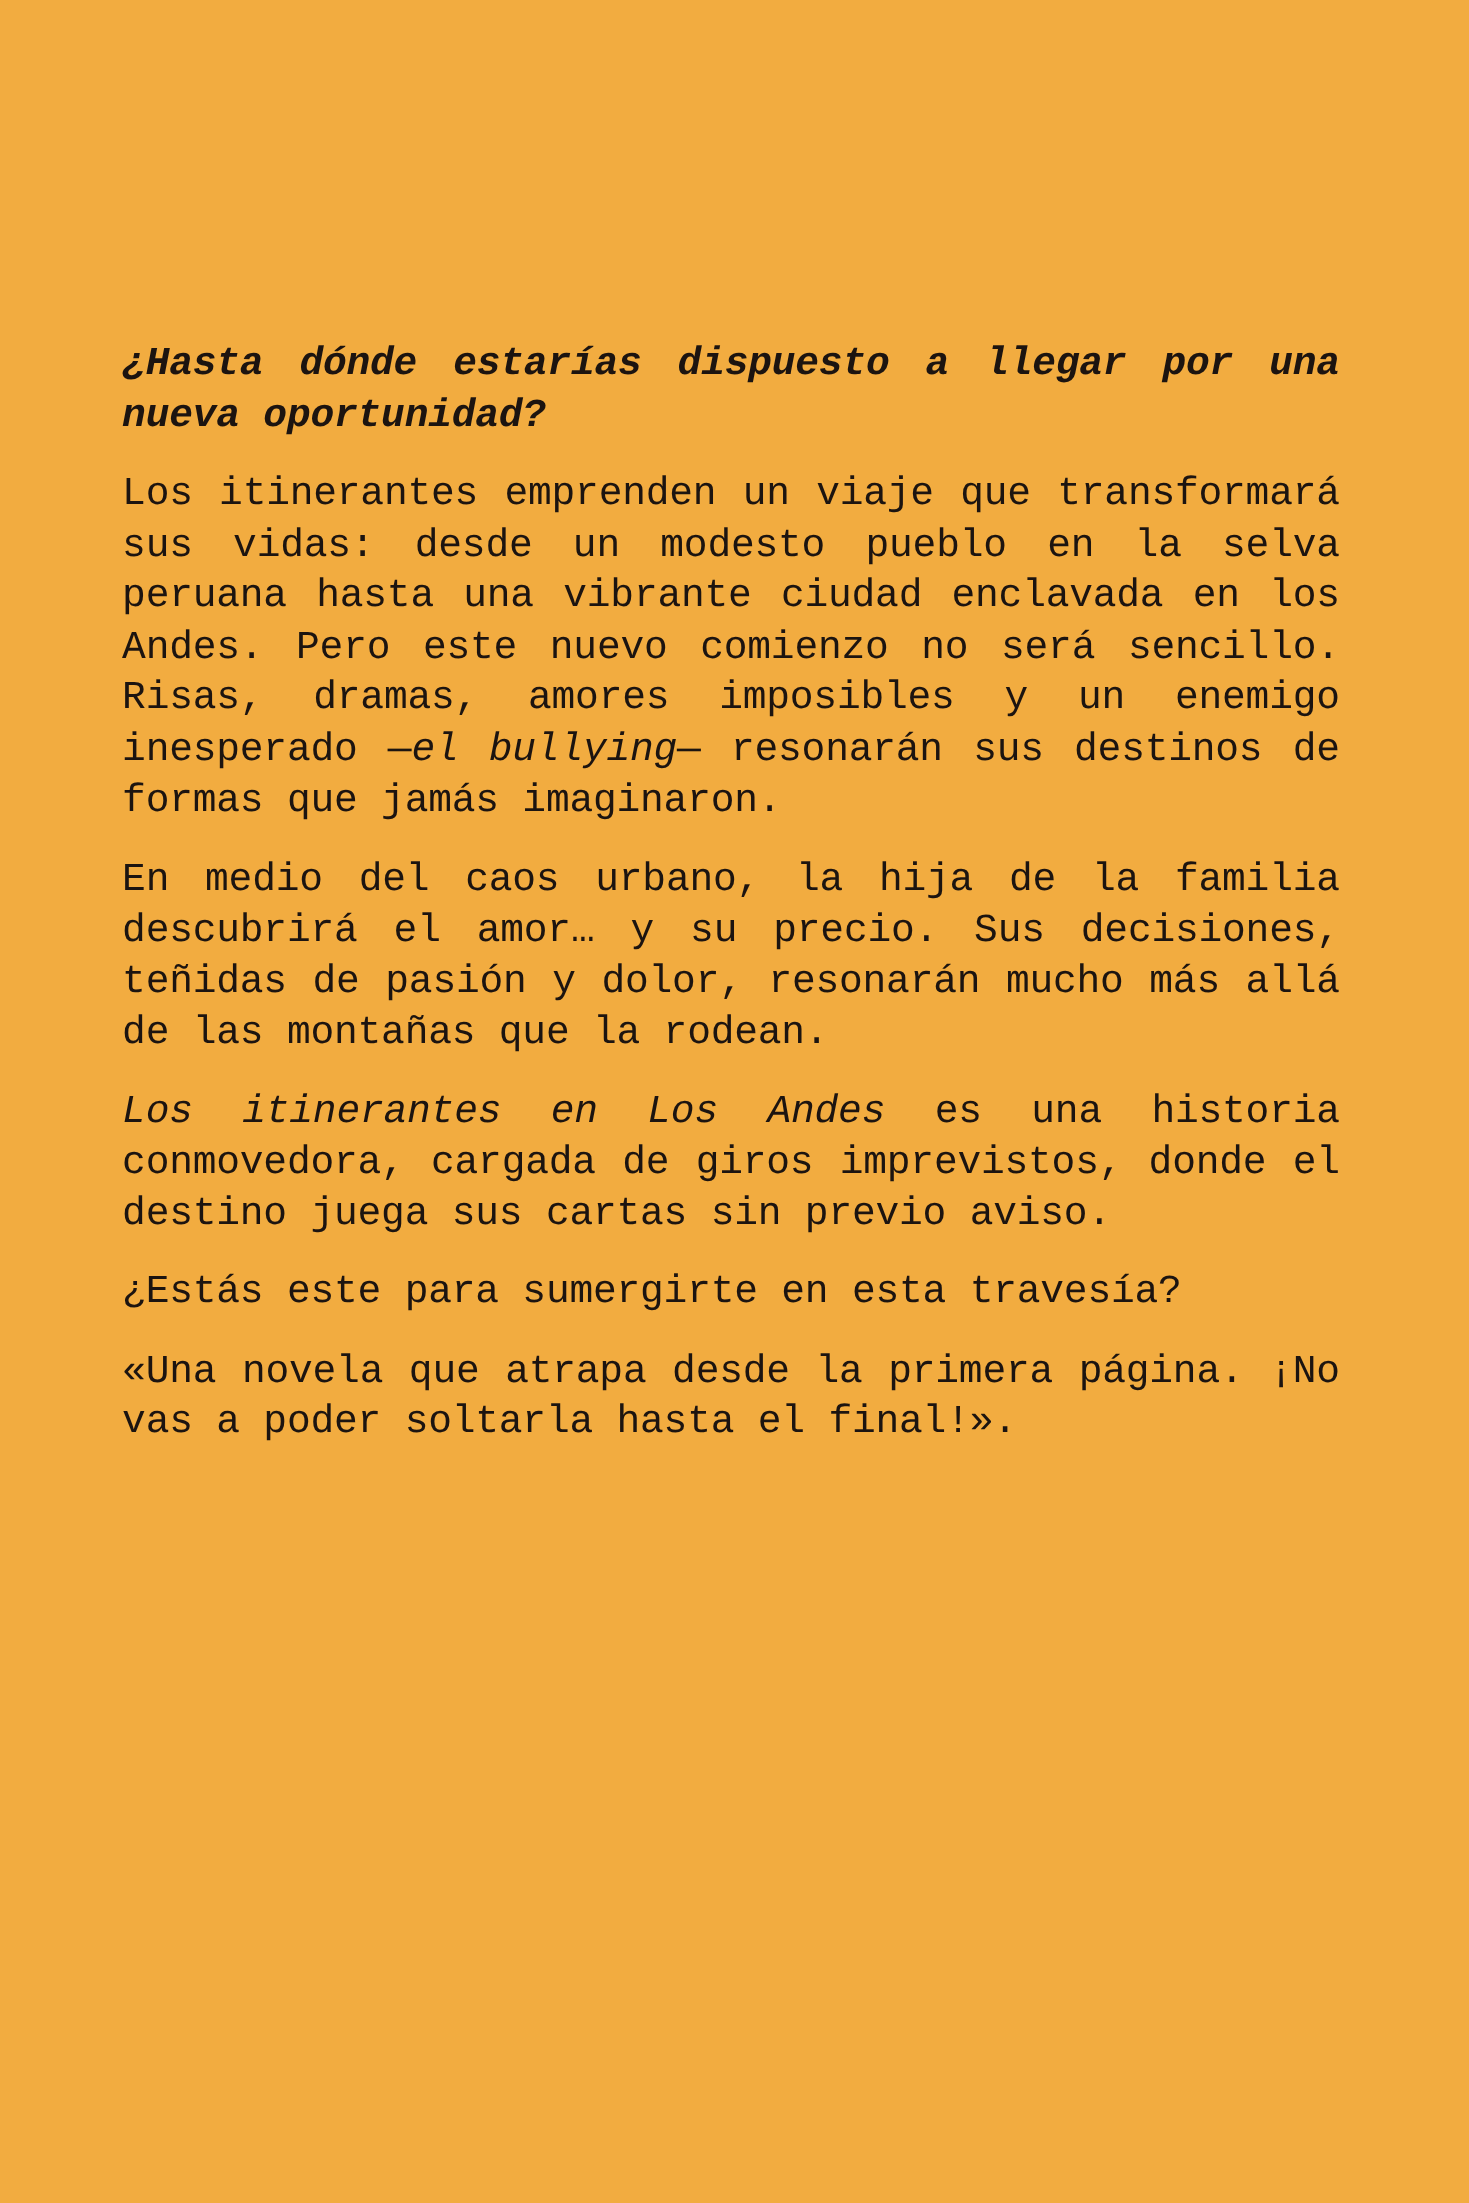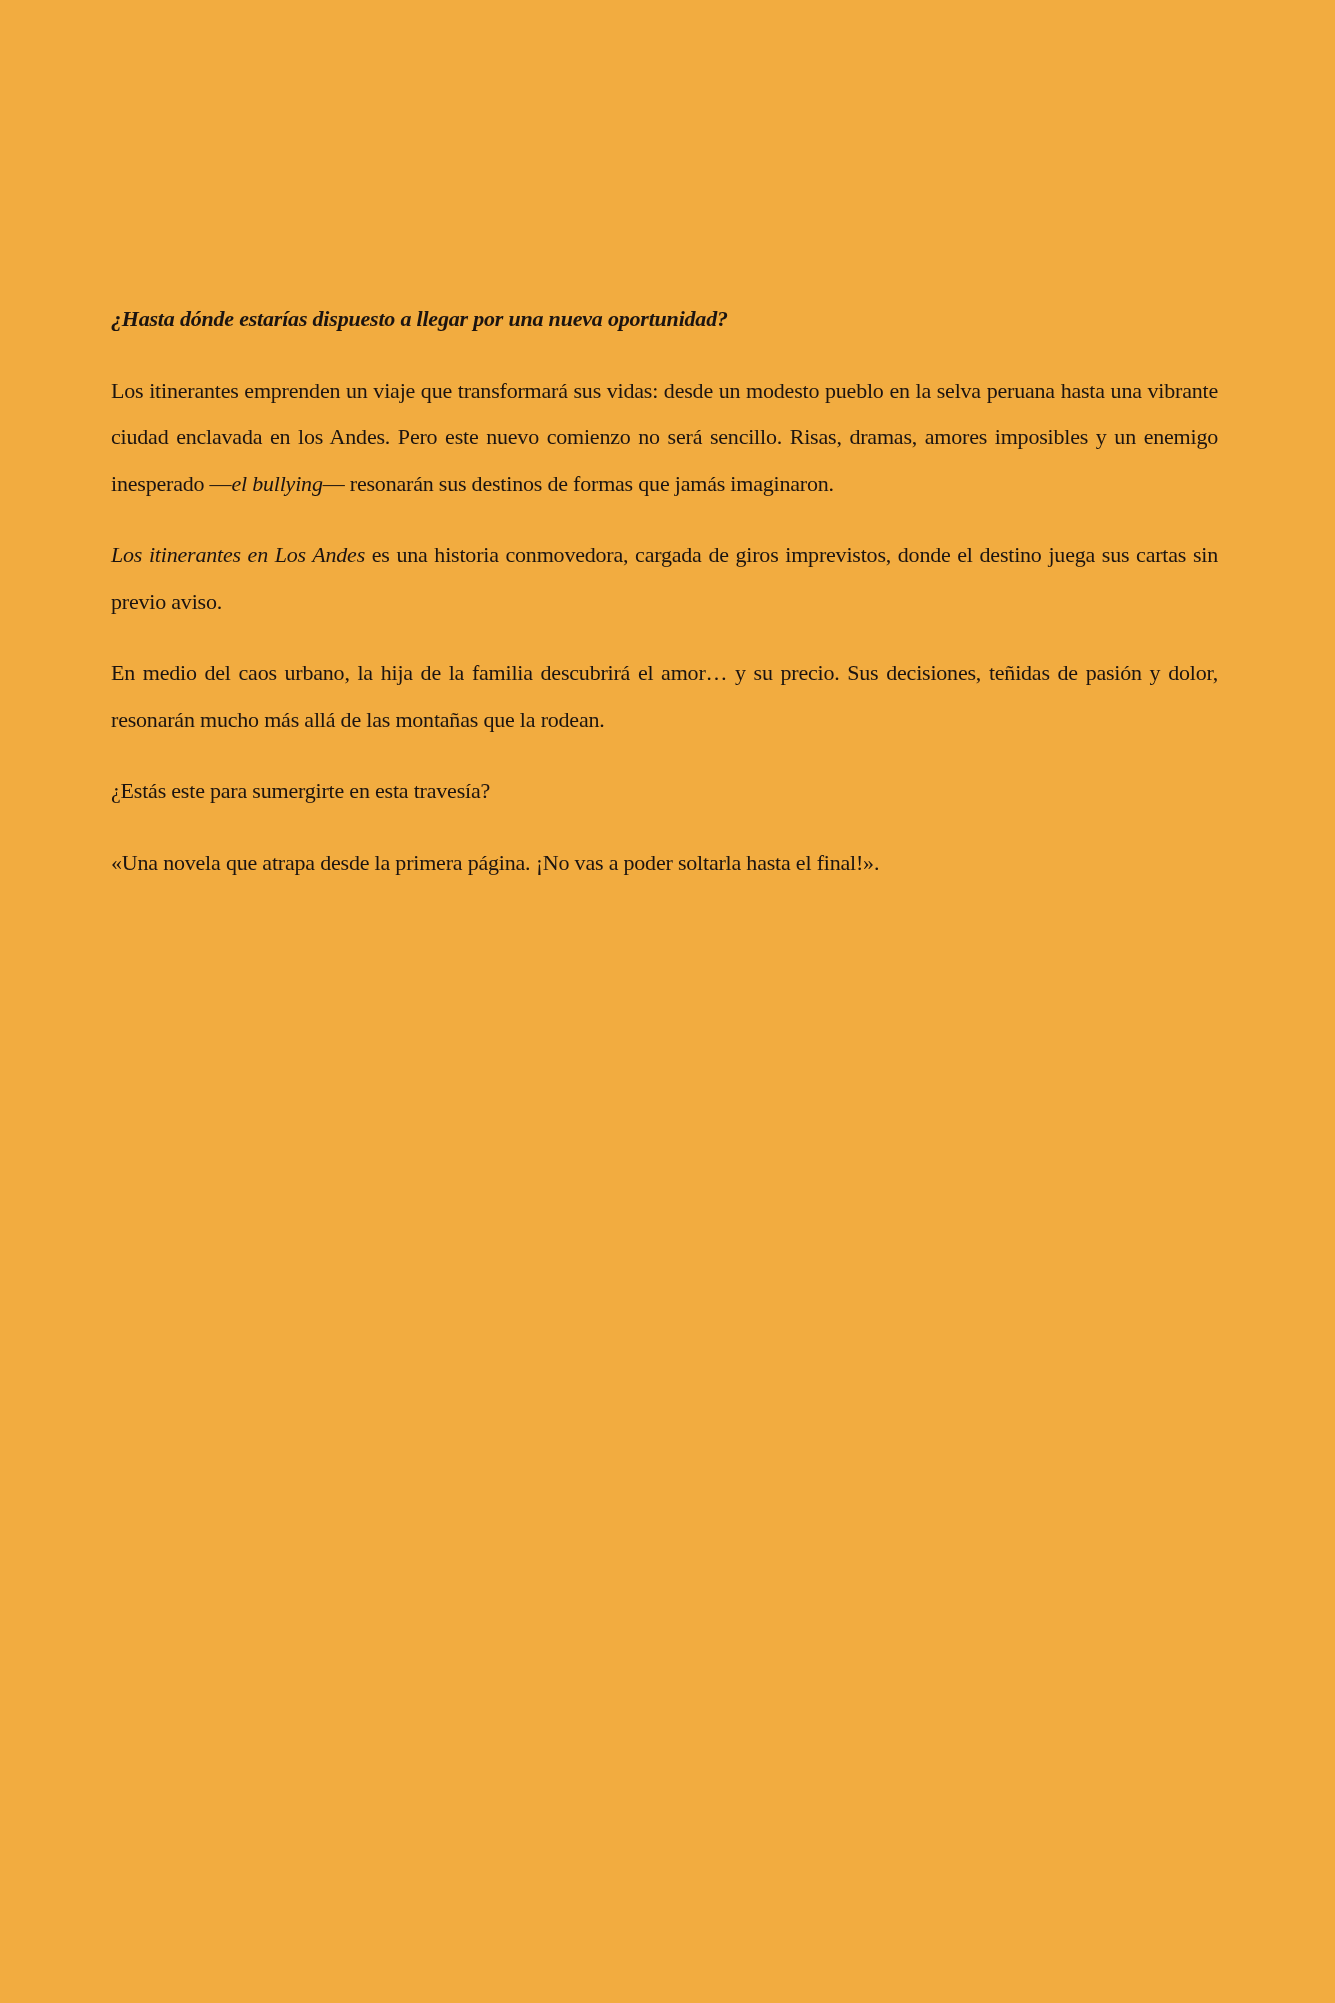--- a/index.html
+++ b/index.html
@@ -9,25 +9,25 @@
     body {
       width: 1335px;
       height: 2003px;
       background: #F2AC40;
       overflow: hidden;
       position: relative;
     }
     .page {
       position: absolute;
       left: 111px;
-      top: 296px;
+      top: 308px;
       width: 1107px;
-      font-family: Liberation Serif, serif;
+      font-family: Liberation Mono, monospace;
       color: #1c1410;
-      font-size: 22px;
+      font-size: 36px;
       line-height: 46.5px;
     }
     .page p {
       margin: 0 0 25px 0;
       text-align: justify;
       letter-spacing: -0.2px;
     }
     .page p.last-line-left {
       text-align-last: left;
     }
@@ -46,21 +46,21 @@
     }
   </style>
 </head>
 <body>
 
 <div class="page">
   <p class="hook">¿Hasta dónde estarías dispuesto a llegar por una nueva oportunidad?</p>
 
   <p class="last-line-left"><span>Los itinerantes emprenden un viaje que transformará sus vidas: desde un modesto pueblo en la selva peruana hasta una vibrante ciudad enclavada en los Andes. Pero este nuevo comienzo no será sencillo. Risas, dramas, amores imposibles y un enemigo inesperado —</span><em>el bullying</em><span>— resonarán sus destinos de formas que jamás imaginaron.</span></p>
 
+  <p class="last-line-left">En medio del caos urbano, la hija de la familia descubrirá el amor… y su precio. Sus decisiones, teñidas de pasión y dolor, resonarán mucho más allá de las montañas que la rodean.</p>
+
   <p class="last-line-left"><em>Los itinerantes en Los Andes</em><span> es una historia conmovedora, cargada de giros imprevistos, donde el destino juega sus cartas sin previo aviso.</span></p>
-
-  <p class="last-line-left">En medio del caos urbano, la hija de la familia descubrirá el amor… y su precio. Sus decisiones, teñidas de pasión y dolor, resonarán mucho más allá de las montañas que la rodean.</p>
 
   <p class="last-line-left">¿Estás este para sumergirte en esta travesía?</p>
 
 
   <p class="last-line-left">«Una novela que atrapa desde la primera página. ¡No vas a poder soltarla hasta el final!».</p>
 </div>
 
 </body></html>

